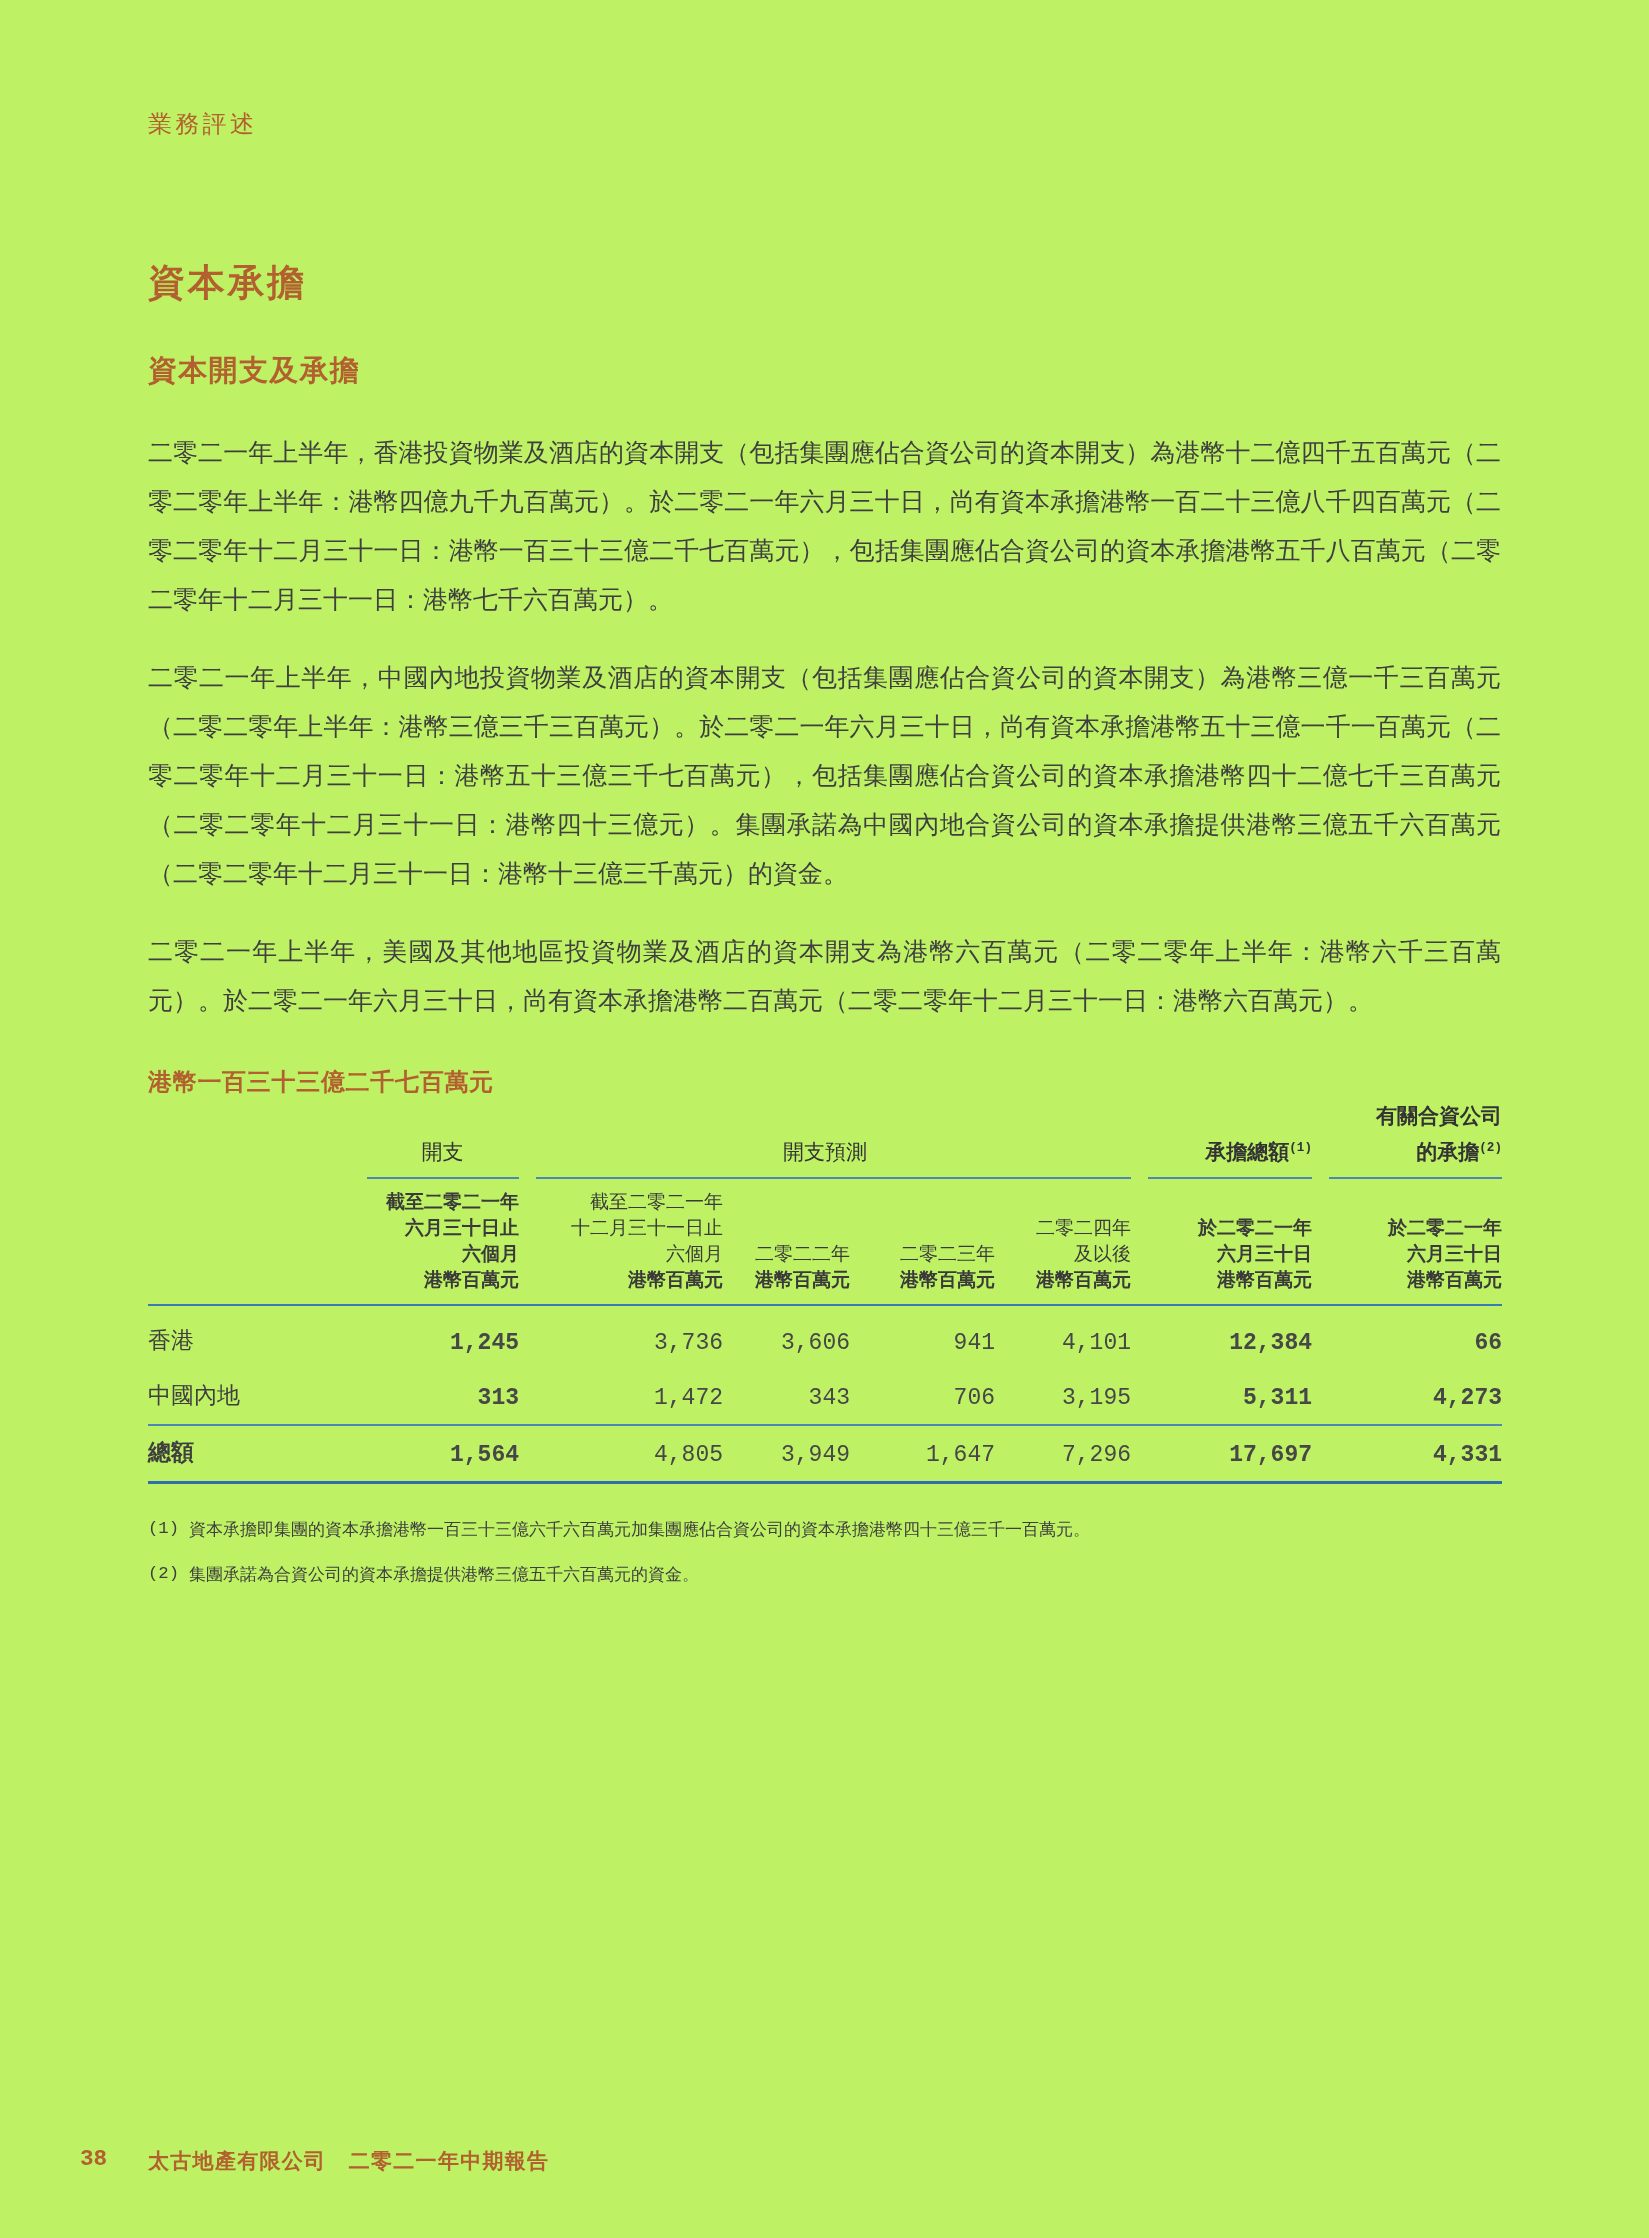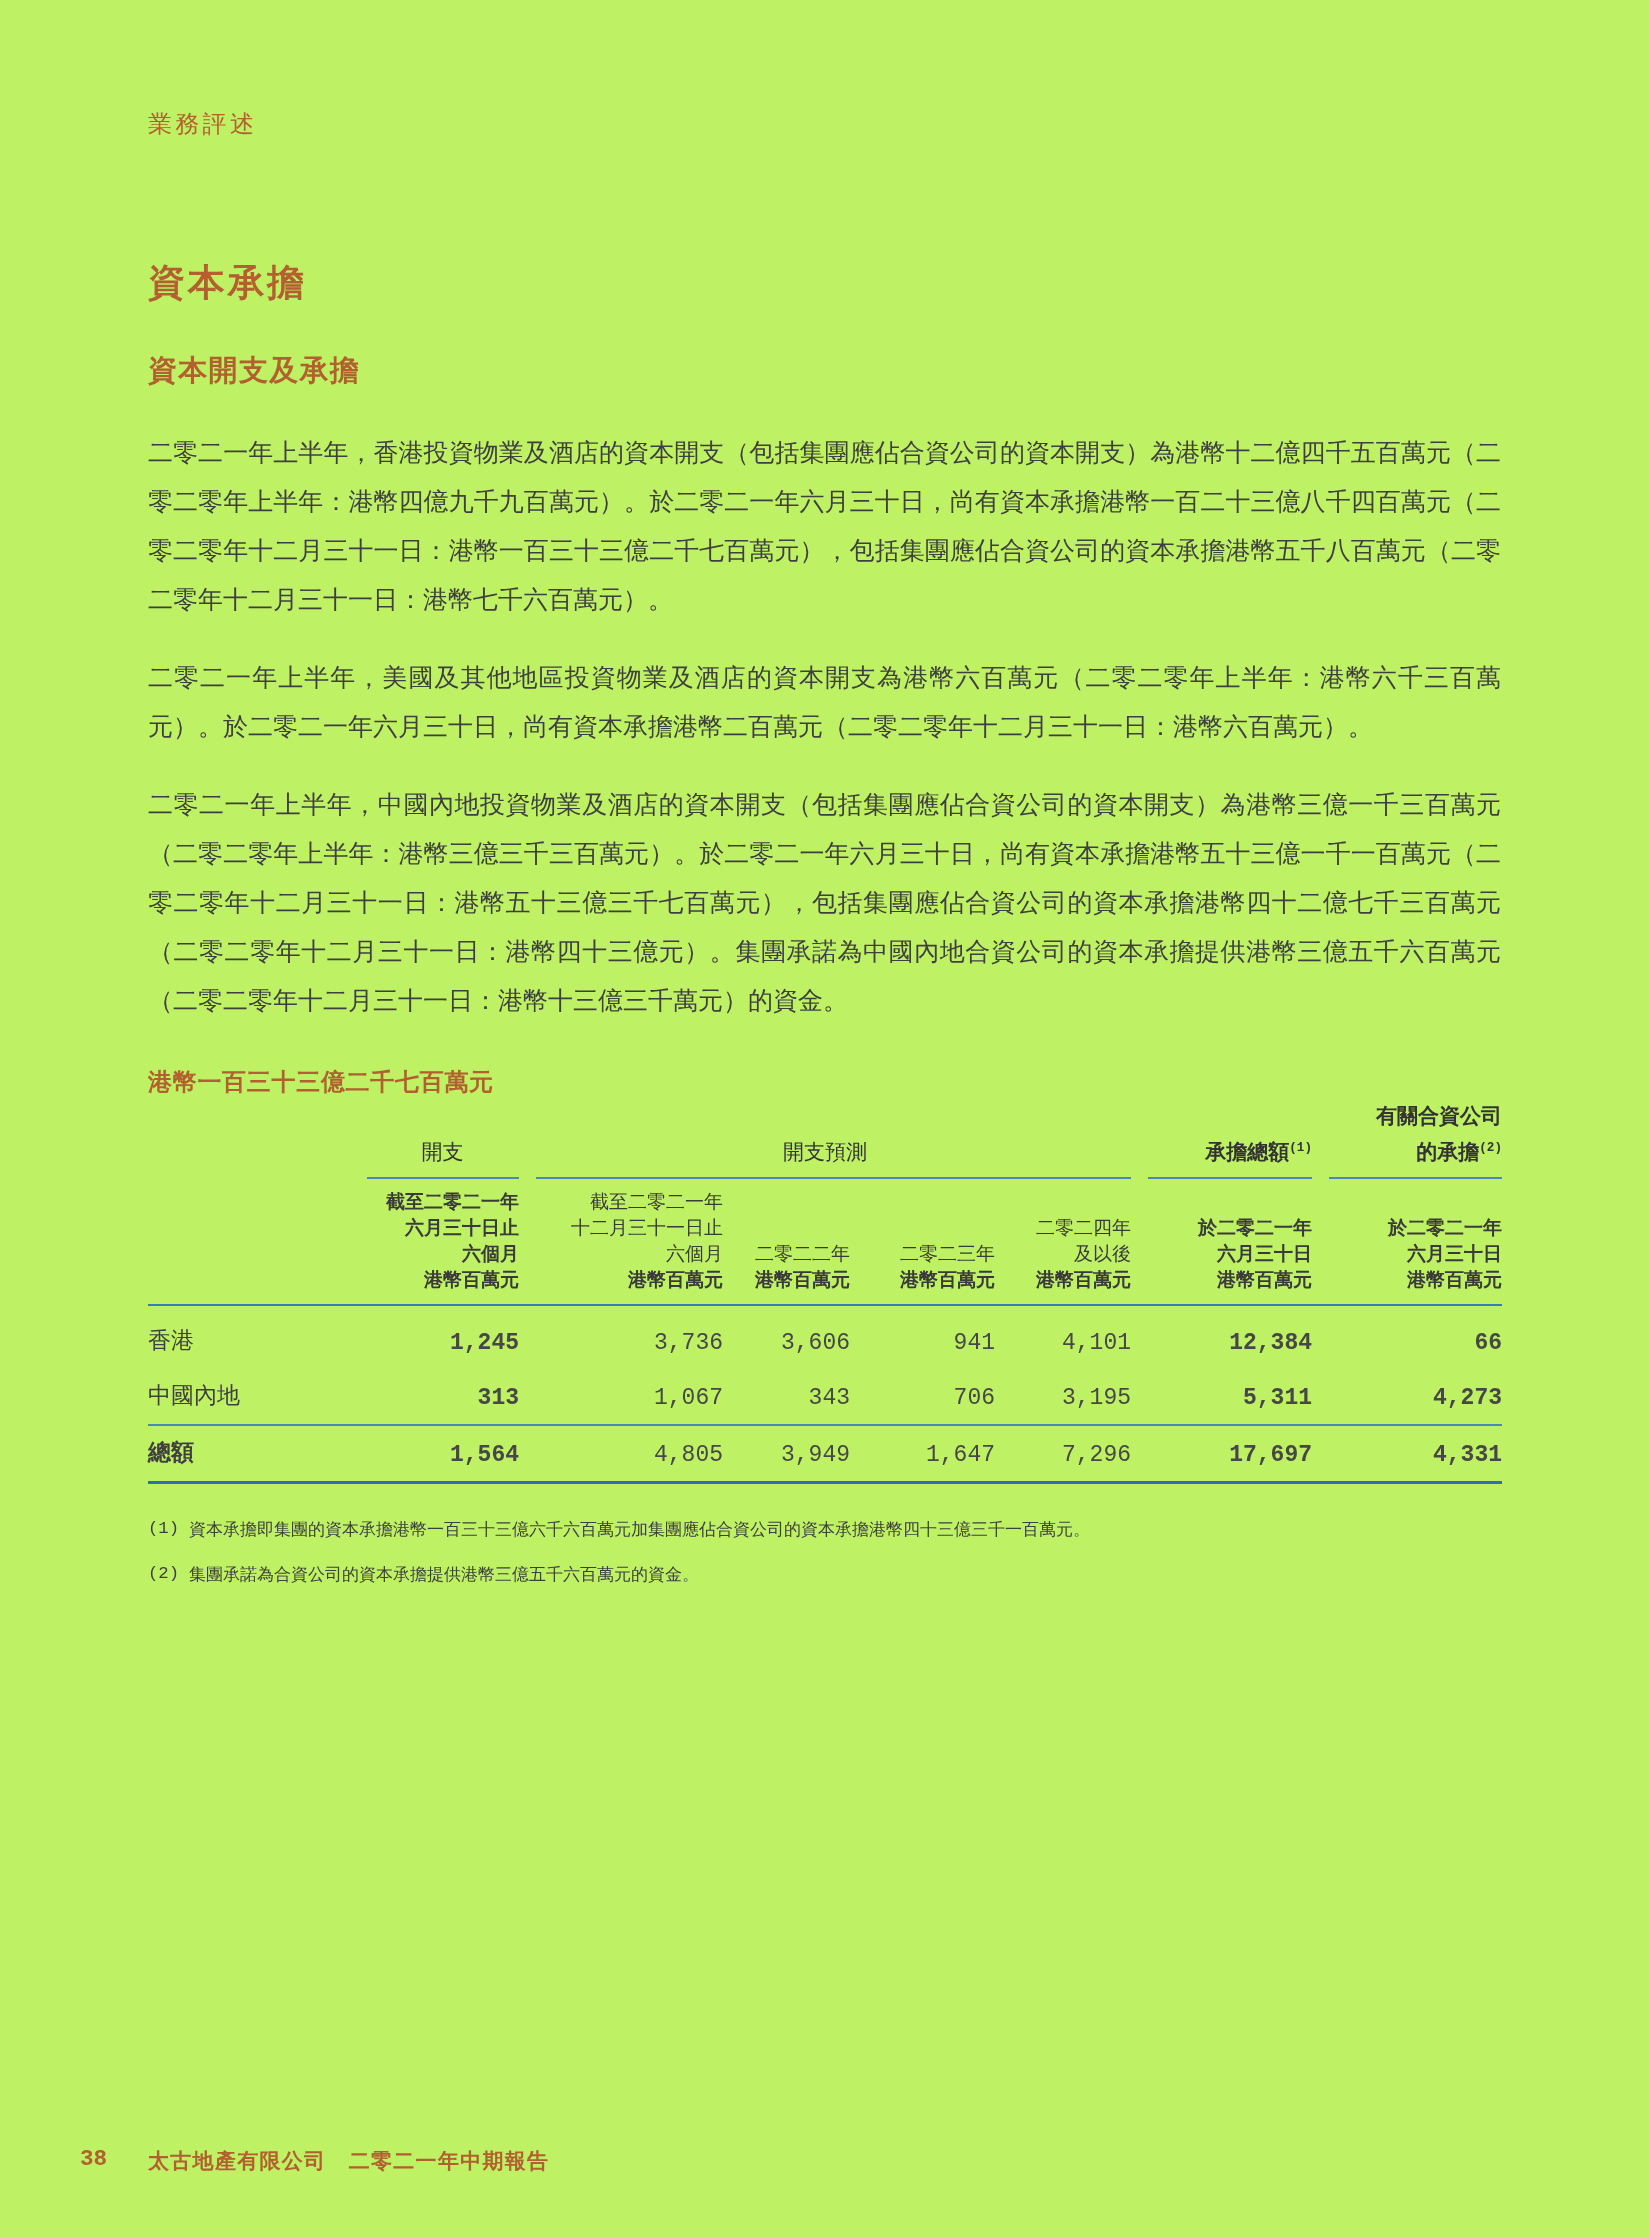--- a/index.html
+++ b/index.html
@@ -111,22 +111,22 @@
 
 <div class="page">
   <div class="content">
 
     <div class="doc-header">業務評述</div>
 
     <div class="h1">資本承擔</div>
     <div class="h2">資本開支及承擔</div>
 
     <div class="para first">二零二一年上半年，香港投資物業及酒店的資本開支（包括集團應佔合資公司的資本開支）為港幣十二億四千五百萬元（二零二零年上半年：港幣四億九千九百萬元）。於二零二一年六月三十日，尚有資本承擔港幣一百二十三億八千四百萬元（二零二零年十二月三十一日：港幣一百三十三億二千七百萬元），包括集團應佔合資公司的資本承擔港幣五千八百萬元（二零二零年十二月三十一日：港幣七千六百萬元）。</div>
+    <div class="para">二零二一年上半年，中國內地投資物業及酒店的資本開支（包括集團應佔合資公司的資本開支）為港幣三億一千三百萬元（二零二零年上半年：港幣三億三千三百萬元）。於二零二一年六月三十日，尚有資本承擔港幣五十三億一千一百萬元（二零二零年十二月三十一日：港幣五十三億三千七百萬元），包括集團應佔合資公司的資本承擔港幣四十二億七千三百萬元（二零二零年十二月三十一日：港幣四十三億元）。集團承諾為中國內地合資公司的資本承擔提供港幣三億五千六百萬元（二零二零年十二月三十一日：港幣十三億三千萬元）的資金。</div>
     <div class="para">二零二一年上半年，美國及其他地區投資物業及酒店的資本開支為港幣六百萬元（二零二零年上半年：港幣六千三百萬元）。於二零二一年六月三十日，尚有資本承擔港幣二百萬元（二零二零年十二月三十一日：港幣六百萬元）。</div>
-    <div class="para">二零二一年上半年，中國內地投資物業及酒店的資本開支（包括集團應佔合資公司的資本開支）為港幣三億一千三百萬元（二零二零年上半年：港幣三億三千三百萬元）。於二零二一年六月三十日，尚有資本承擔港幣五十三億一千一百萬元（二零二零年十二月三十一日：港幣五十三億三千七百萬元），包括集團應佔合資公司的資本承擔港幣四十二億七千三百萬元（二零二零年十二月三十一日：港幣四十三億元）。集團承諾為中國內地合資公司的資本承擔提供港幣三億五千六百萬元（二零二零年十二月三十一日：港幣十三億三千萬元）的資金。</div>
 
     <div class="table-title">港幣一百三十三億二千七百萬元</div>
 
     <table class="commit">
       <colgroup>
         <col class="c-label">
           <col class="c1">
           <col class="c2">
           <col class="c3">
         <col class="c4">
@@ -209,21 +209,21 @@
         <td class="v">3,606</td>
         <td class="v">941</td>
         <td class="v">4,101</td>
         <td class="vo">12,384</td>
         <td class="vo">66</td>
       </tr>
 
       <tr class="trow">
         <td class="lbl">中國內地</td>
         <td class="vo">313</td>
-        <td class="v">1,067</td>
+        <td class="v">1,472</td>
         <td class="v">343</td>
         <td class="v">706</td>
         <td class="v">3,195</td>
         <td class="vo">5,311</td>
         <td class="vo">4,273</td>
       </tr>
 
 
       <tr class="trow total">
         <td class="lbl">總額</td>

